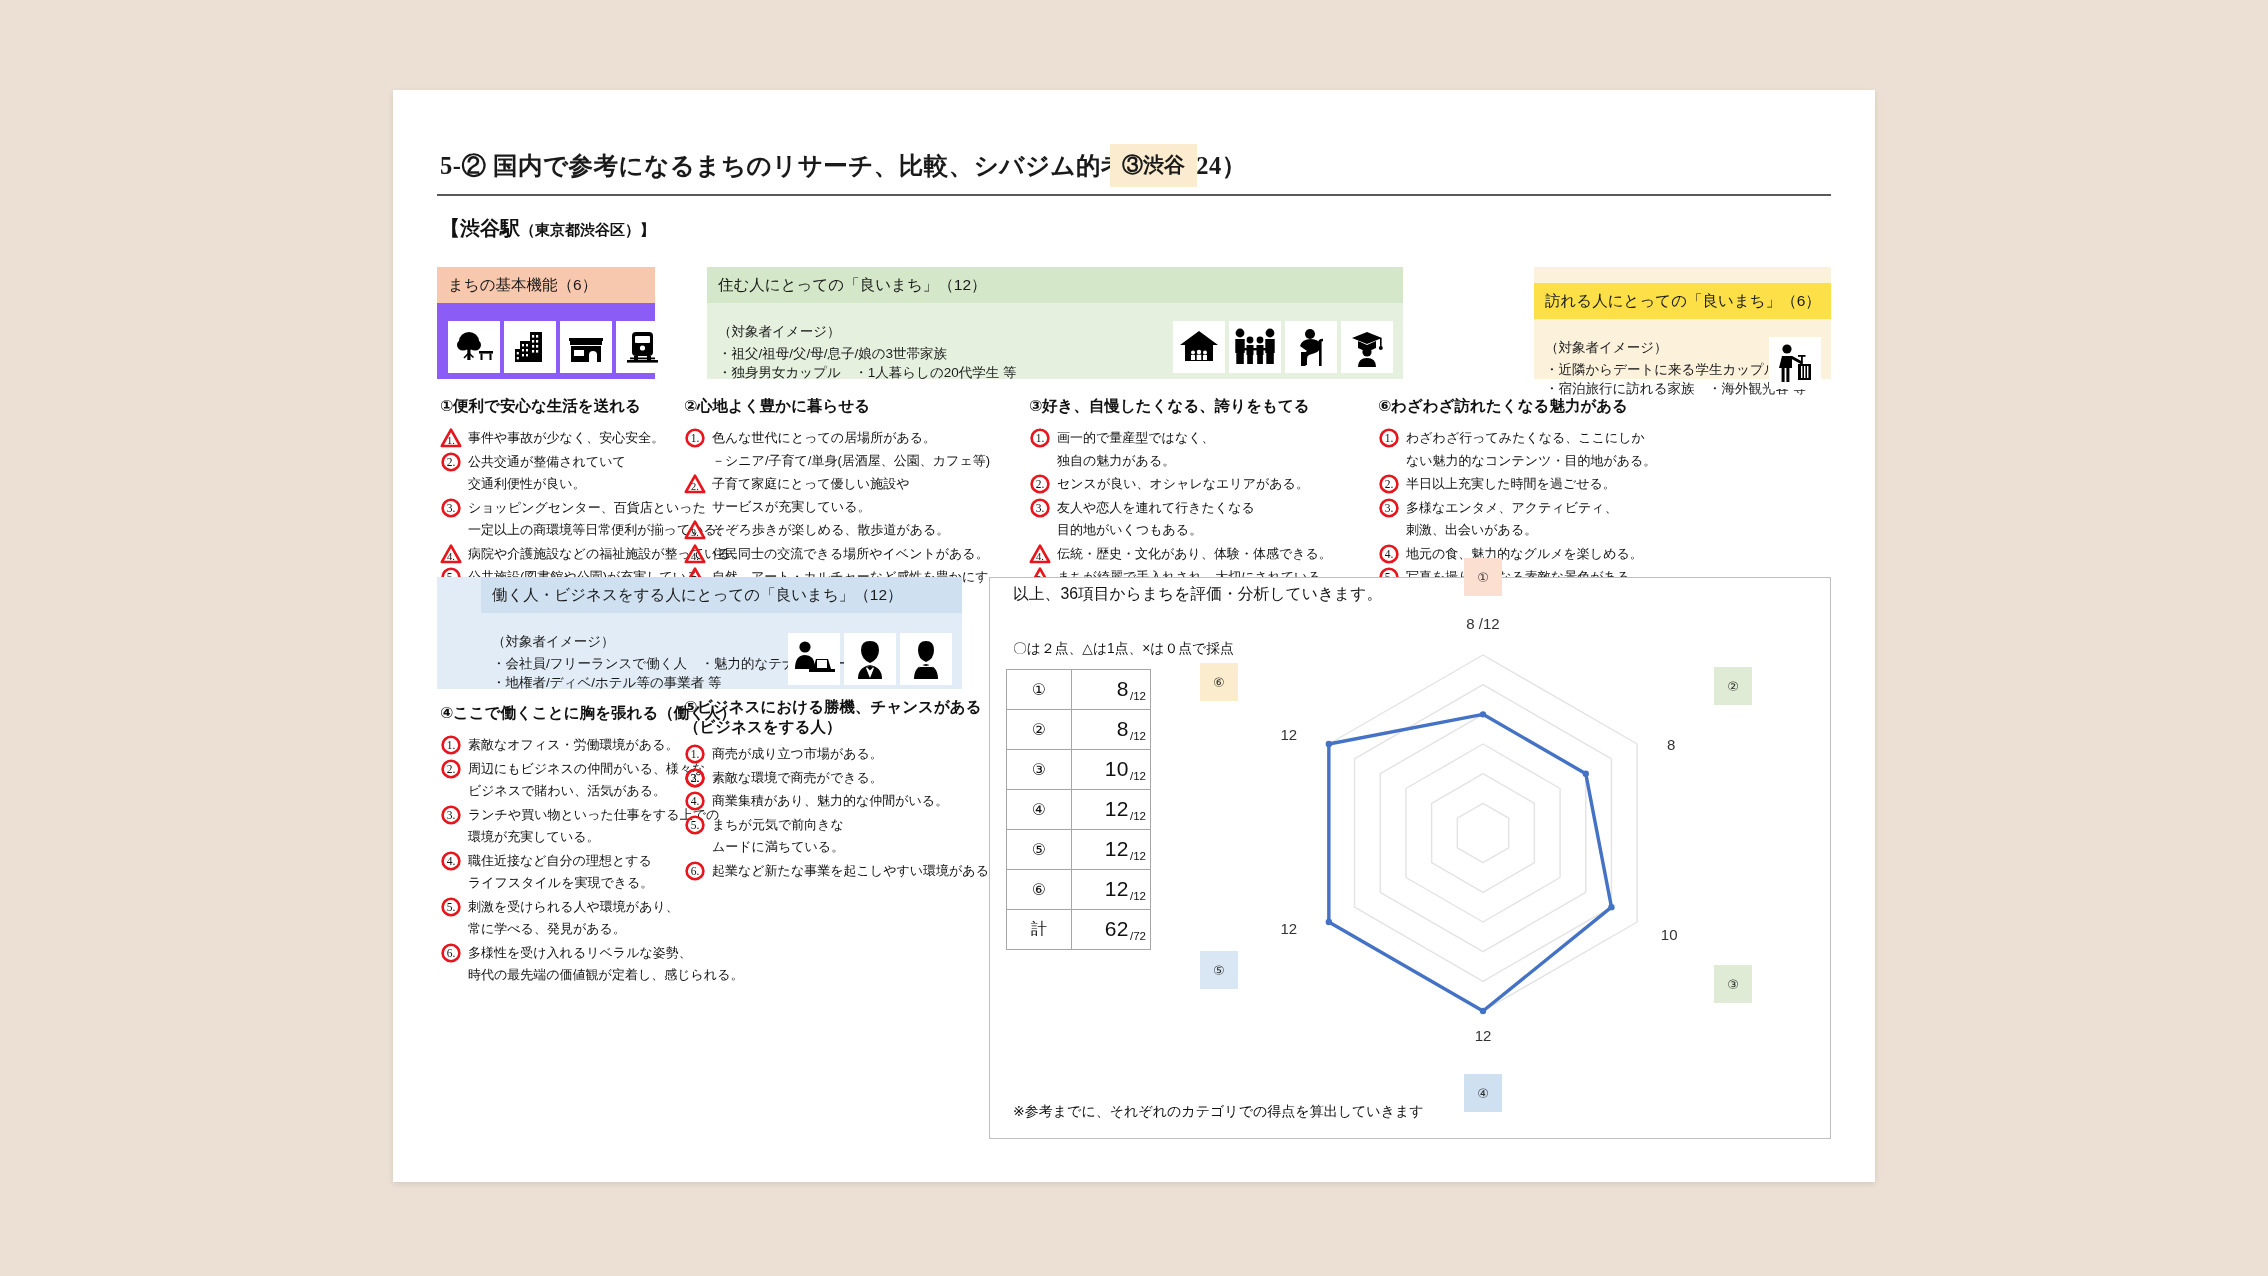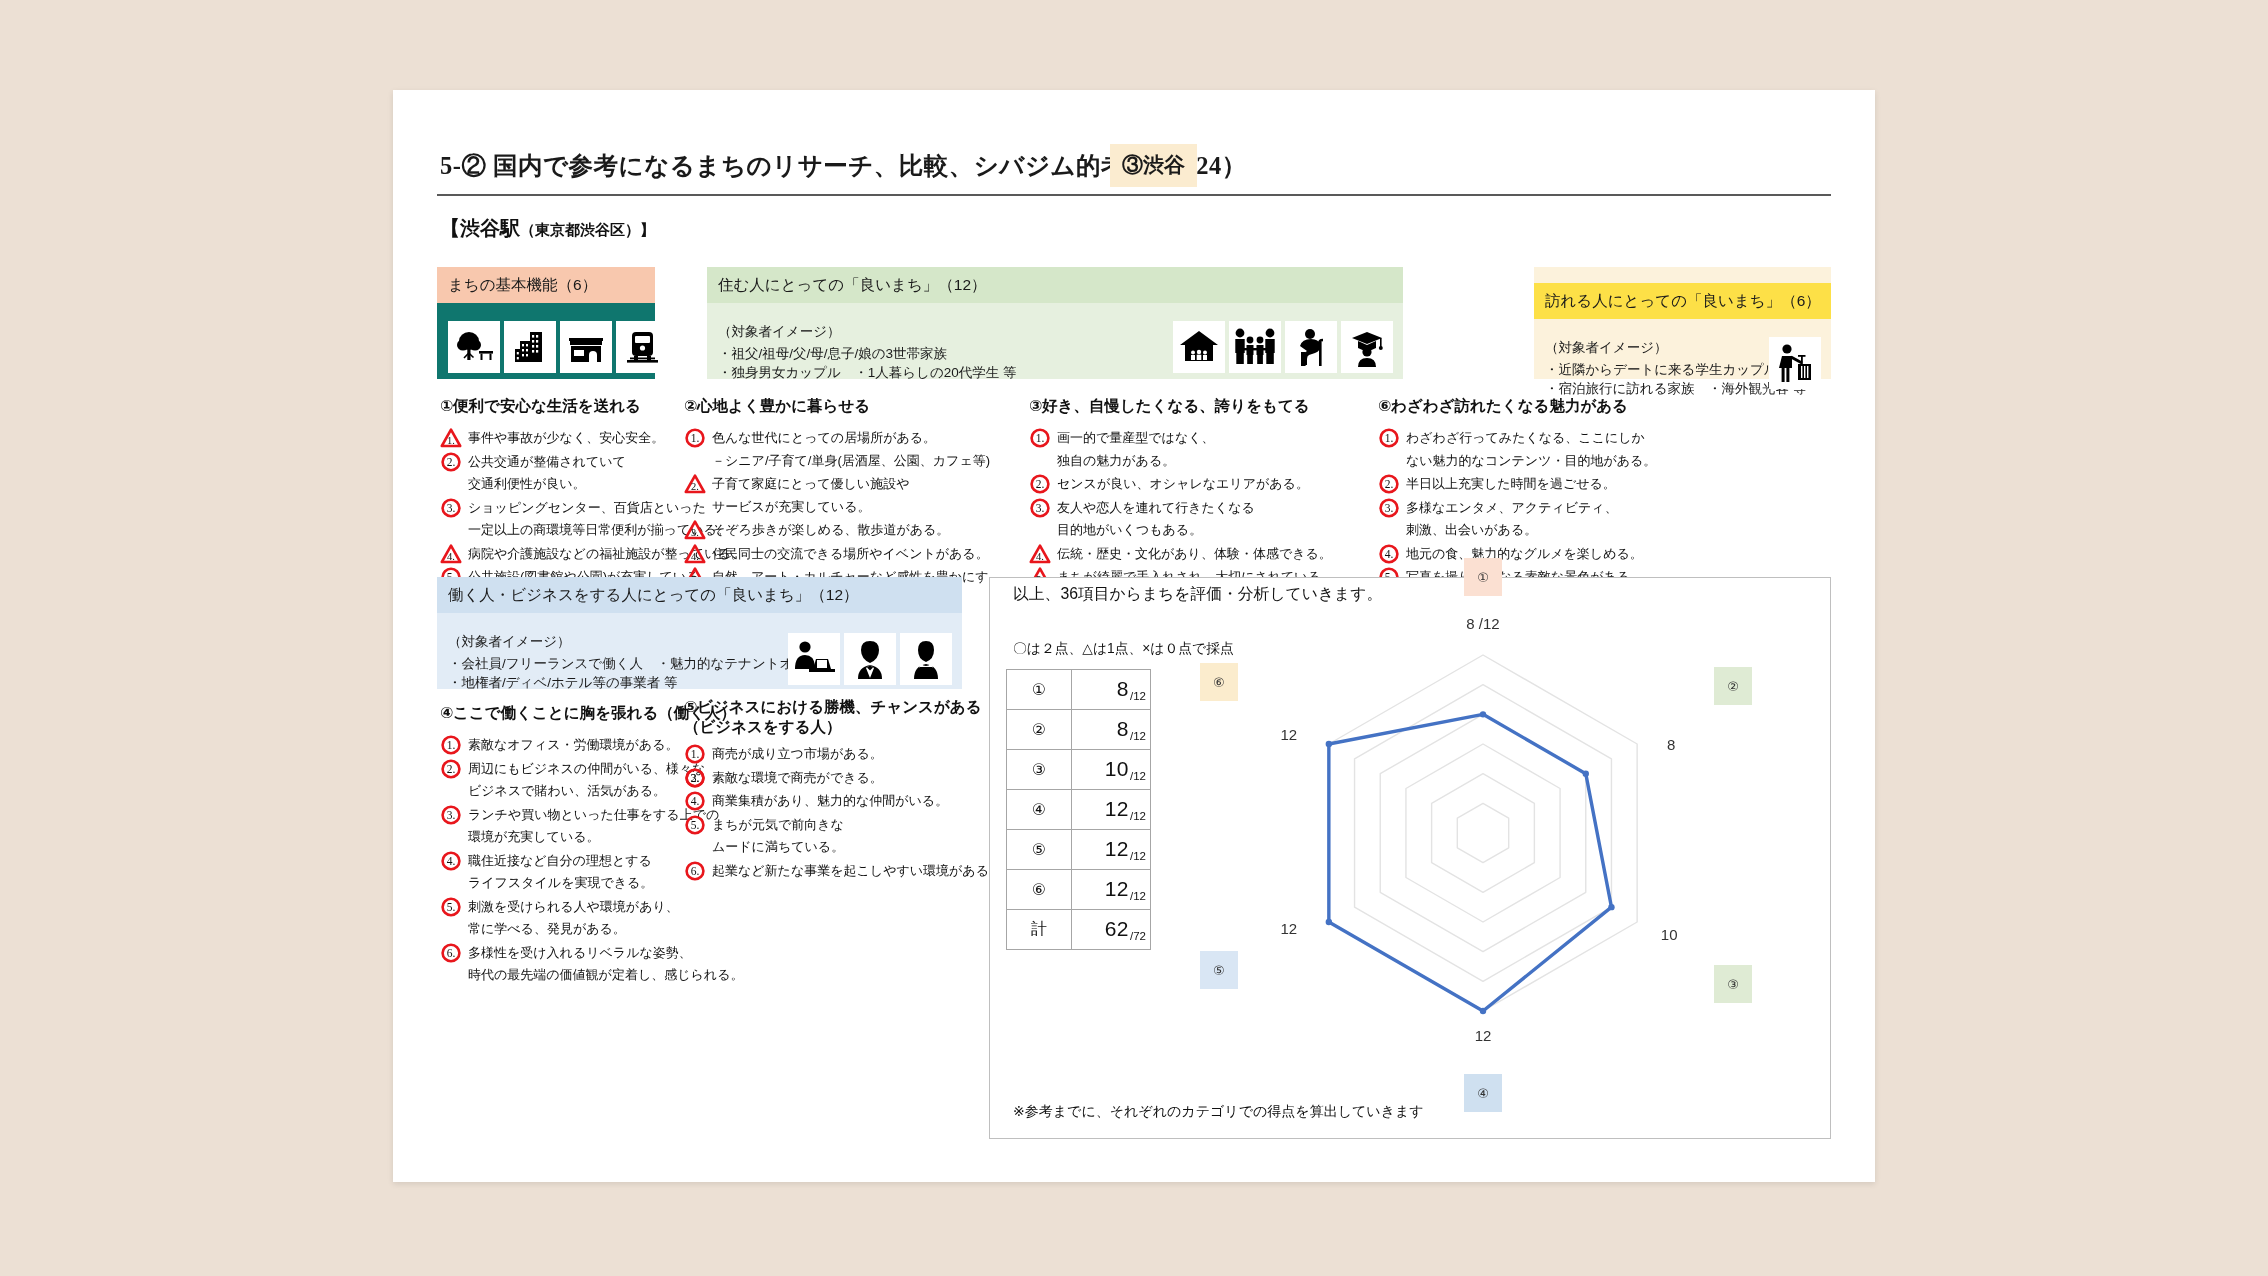--- a/index.html
+++ b/index.html
@@ -47,27 +47,27 @@
   
   .cat-box { position: absolute; }
   .cat-head {
     font-size: 15.5px; color: #1a1a1a; padding: 8px 11px 7px 11px;
     white-space: nowrap; font-weight: 400;
   }
   .cat-body { padding: 9px 11px 8px 11px; position: relative; height: 74px; margin-top: 10px; }
   .cat-line { font-size: 13.5px; color: #1a1a1a; line-height: 19px; white-space: nowrap; }
   .cat-line.lead { margin-bottom: 3px; }
 
-  #box-basic { left: 44px; top: 177px; width: 218px; height: 112px; background: #0f766e; }
+  #box-basic { left: 44px; top: 177px; width: 218px; height: 112px; background: #8b5cf6; }
   #box-basic .cat-head { background: #f8c8ae; }
   #box-live  { left: 314px; top: 177px; width: 696px; height: 112px; background: #e6f0df; }
   #box-live .cat-head { background: #d5e7c9; }
   #box-visit { left: 1141px; top: 177px; width: 297px; height: 112px; background: #fcf2dc; }
   #box-visit .cat-head { background: #fde047; margin-top: 16px; }
-  #box-work  { left: 44px; top: 487px; width: 525px; height: 112px; background: #e2ecf6; }
+  #box-work  { left: 44px; top: 487px; width: 525px; height: 112px; background: #e2ecf6; padding-left: 44px; }
   #box-work .cat-head { background: #cfe0f0; }
 
   
   .pictos { position: absolute; display: flex; gap: 4px; }
   .picto {
     background: #ffffff; width: 52px; height: 52px;
     display: flex; align-items: center; justify-content: center;
   }
   .picto svg { display: block; }
   #basic-pictos { left: 11px; top: 8px; }

